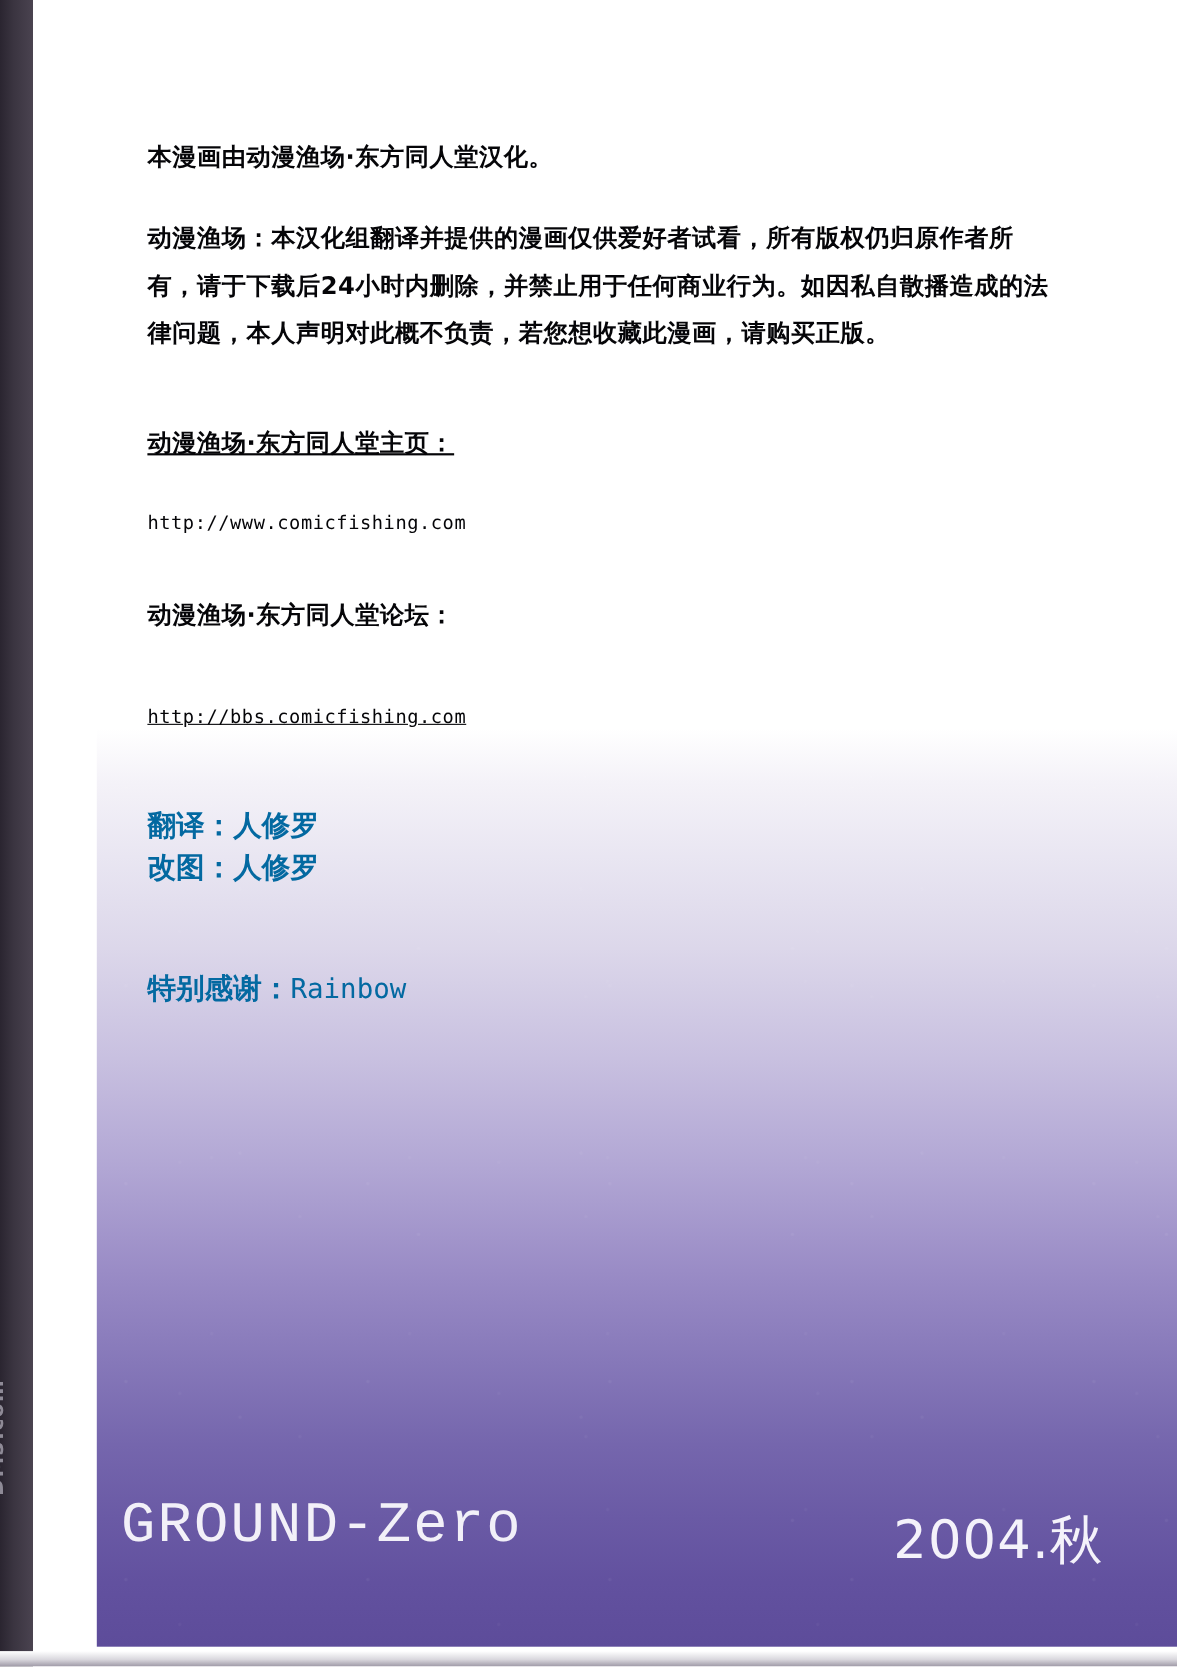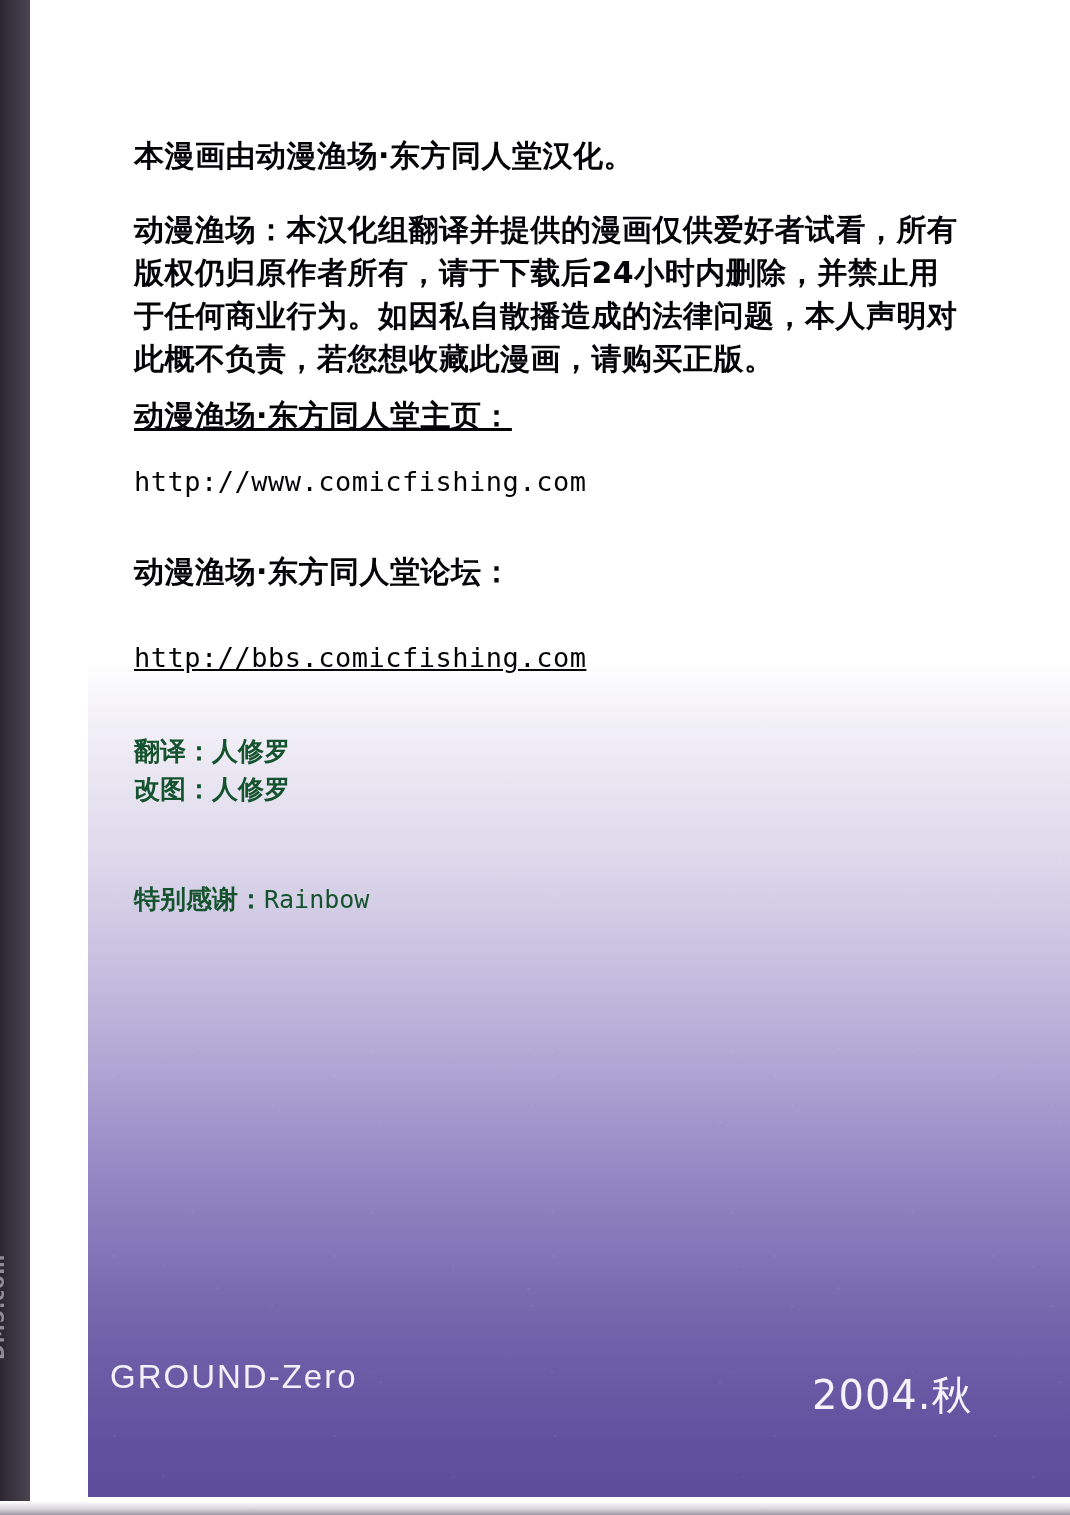--- a/index.html
+++ b/index.html
@@ -94,41 +94,40 @@
   }
 
   
   .txt {
     position: absolute;
     color: #050508;
   }
   .cn-bold {
     font-family: "DejaVu Sans", "Liberation Sans", sans-serif;
     font-weight: bold;
-    font-size: 30px;
+    font-size: 22px;
     line-height: 43px;
     letter-spacing: .5px;
-    margin-top: 12px;
   }
   .mono {
     font-family: "DejaVu Sans Mono", "Liberation Mono", monospace;
-    font-size: 27px;
+    font-size: 17px;
     letter-spacing: .5px;
   }
 
   #line-credit   { left: 134px; top: 122px; }
   #block-notice  { left: 134px; top: 196px; width: 830px; }
   #line-home-label { left: 134px; top: 382px; text-decoration: underline; }
   #line-home-url   { left: 134px; top: 466px; }
   #line-bbs-label  { left: 134px; top: 538px; text-align: center; }
   #line-bbs-url    { left: 134px; top: 642px; text-decoration: underline; }
 
   .staff {
     position: absolute;
-    color: #14532d;
+    color: #0369a1;
   }
   #staff-translate { left: 134px; top: 732px; }
   #staff-edit      { left: 134px; top: 770px; }
   #staff-proof     { left: 134px; top: 842px; }
   #staff-thanks    { left: 134px; top: 880px; }
 
   .staff-line {
     font-family: "DejaVu Sans", "Liberation Sans", sans-serif;
     font-weight: bold;
     font-size: 26px;
@@ -139,32 +138,32 @@
     font-family: "DejaVu Sans Mono", "Liberation Mono", monospace;
     font-weight: normal;
     font-size: 25px;
   }
 
   
   .logo-ground {
     position: absolute;
     left: 110px;
     top: 1358px;
-    font-family: Liberation Sans, sans-serif;
-    font-size: 33px;
+    font-family: Liberation Mono, monospace;
+    font-size: 52px;
     letter-spacing: 2px;
     color: #f2f0f8;
     white-space: nowrap;
   }
   .logo-year {
     position: absolute;
     left: 812px;
     top: 1368px;
     font-family: "DejaVu Sans", "Liberation Sans", sans-serif;
-    font-size: 40px;
+    font-size: 48px;
     letter-spacing: 1px;
     color: #f4f2fa;
     white-space: nowrap;
   }
 </style>
 </head>
 <body>
 
 <div id="page">
 

